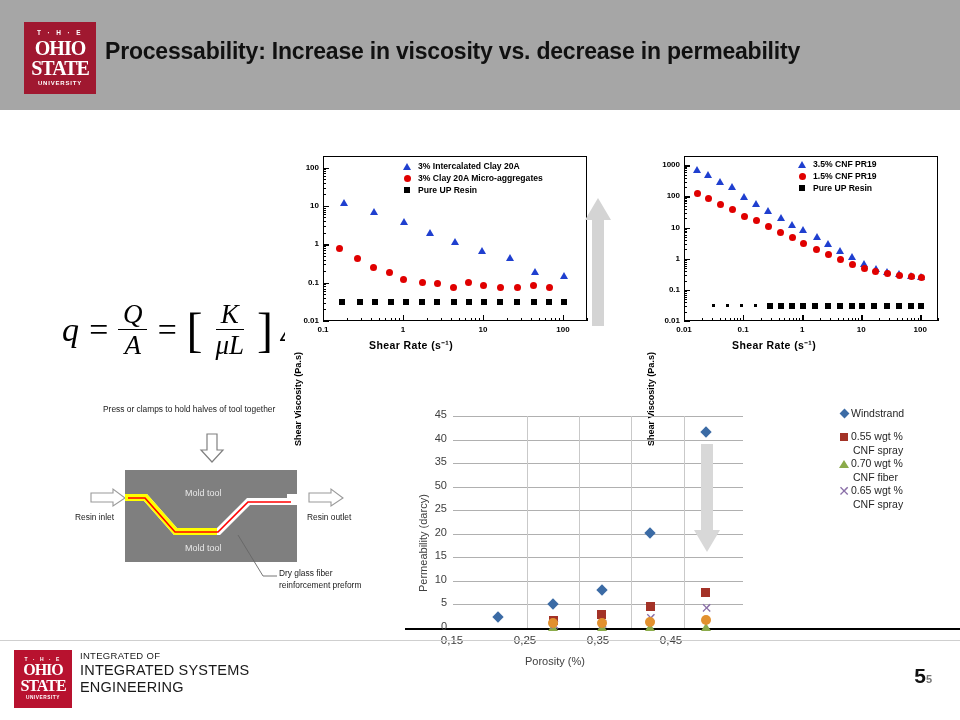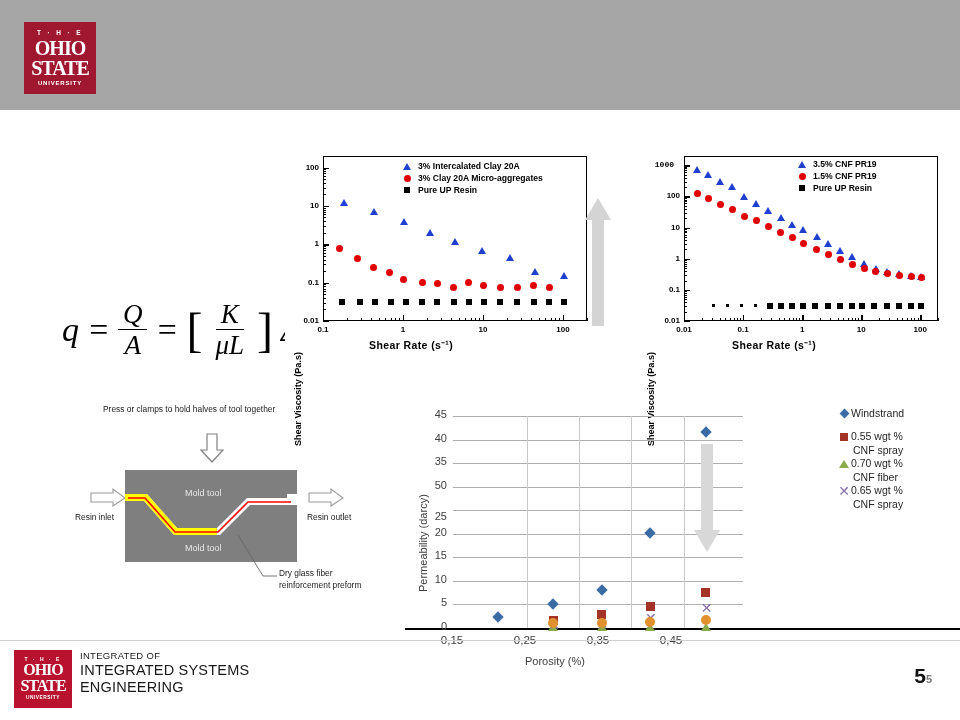--- a/index.html
+++ b/index.html
@@ -101,20 +101,21 @@
 </head>
 <body>
 
 <div id="header">
   <div id="osu-logo-top">
     <div class="l1">T · H · E</div>
     <div class="l2">OHIO</div>
     <div class="l3">STATE</div>
     <div class="l4">UNIVERSITY</div>
   </div>
+  <div id="slide-title">Processability: Increase in viscosity vs. decrease in permeability</div>
 </div>
 
 <div id="equation">
   <span>q</span>
   <span>=</span>
   <span class="frac">
     <span class="num">Q</span>
     <span class="den">A</span>
   </span>
   <span>=</span>
@@ -405,21 +406,21 @@
     <div class="ylab" style="left: 8px; top: 43.4959px; width: 32px;">100</div>
     <div class="tick" style="left: 44px; top: 48.4959px; width: 6px; height: 1.4px;"></div>
     <div class="tick" style="left: 44px; top: 39.126px; width: 3px; height: 1px;"></div>
     <div class="tick" style="left: 44px; top: 33.645px; width: 3px; height: 1px;"></div>
     <div class="tick" style="left: 44px; top: 29.7562px; width: 3px; height: 1px;"></div>
     <div class="tick" style="left: 44px; top: 26.7397px; width: 3px; height: 1px;"></div>
     <div class="tick" style="left: 44px; top: 24.2751px; width: 3px; height: 1px;"></div>
     <div class="tick" style="left: 44px; top: 22.1914px; width: 3px; height: 1px;"></div>
     <div class="tick" style="left: 44px; top: 20.3863px; width: 3px; height: 1px;"></div>
     <div class="tick" style="left: 44px; top: 18.7941px; width: 3px; height: 1px;"></div>
-    <div class="ylab" style="left: 2px; top: 12.3699px; width: 32px; font-family: Liberation Mono, monospace;">1000</div>
+    <div class="ylab" style="left: 8px; top: 12.3699px; width: 32px;">1000</div>
     <div class="tick" style="left: 44px; top: 17.3699px; width: 6px; height: 1.4px;"></div>
     <div class="tick" style="left: 44px; top: 8px; width: 3px; height: 1px;"></div>
     <div class="xlab" style="left: 28px; top: 177px; width: 32px;">0.01</div>
     <div class="tick" style="left: 44px; top: 167px; width: 1.4px; height: 6px;"></div>
     <div class="tick" style="left: 61.7775px; top: 170px; width: 1px; height: 3px;"></div>
     <div class="tick" style="left: 72.1767px; top: 170px; width: 1px; height: 3px;"></div>
     <div class="tick" style="left: 79.555px; top: 170px; width: 1px; height: 3px;"></div>
     <div class="tick" style="left: 85.2781px; top: 170px; width: 1px; height: 3px;"></div>
     <div class="tick" style="left: 89.9542px; top: 170px; width: 1px; height: 3px;"></div>
     <div class="tick" style="left: 93.9078px; top: 170px; width: 1px; height: 3px;"></div>
@@ -574,21 +575,21 @@
       </span>
       <span class="txt">0.65 wgt %</span>
     </div>
     <div class="cont">CNF spray</div>
   </div>
 <div class="bylab" style="left: 16px; top: 218px;">0</div>
     <div class="bylab" style="left: 16px; top: 194.444px;">5</div>
     <div class="bylab" style="left: 16px; top: 170.889px;">10</div>
     <div class="bylab" style="left: 16px; top: 147.333px;">15</div>
     <div class="bylab" style="left: 16px; top: 123.778px;">20</div>
-    <div class="bylab" style="left: 16px; top: 100.222px; margin-top: 8px;">25</div>
+    <div class="bylab" style="left: 16px; top: 100.222px;">25</div>
     <div class="bylab" style="left: 16px; top: 76.6667px;">50</div>
     <div class="bylab" style="left: 16px; top: 53.1111px;">35</div>
     <div class="bylab" style="left: 16px; top: 29.5556px;">40</div>
     <div class="bylab" style="left: 16px; top: 6px;">45</div>
   </div>
 
 <div id="footer-rule"></div>
 <div id="osu-logo-bot">
   <div class="l1">T · H · E</div>
   <div class="l2">OHIO</div>

